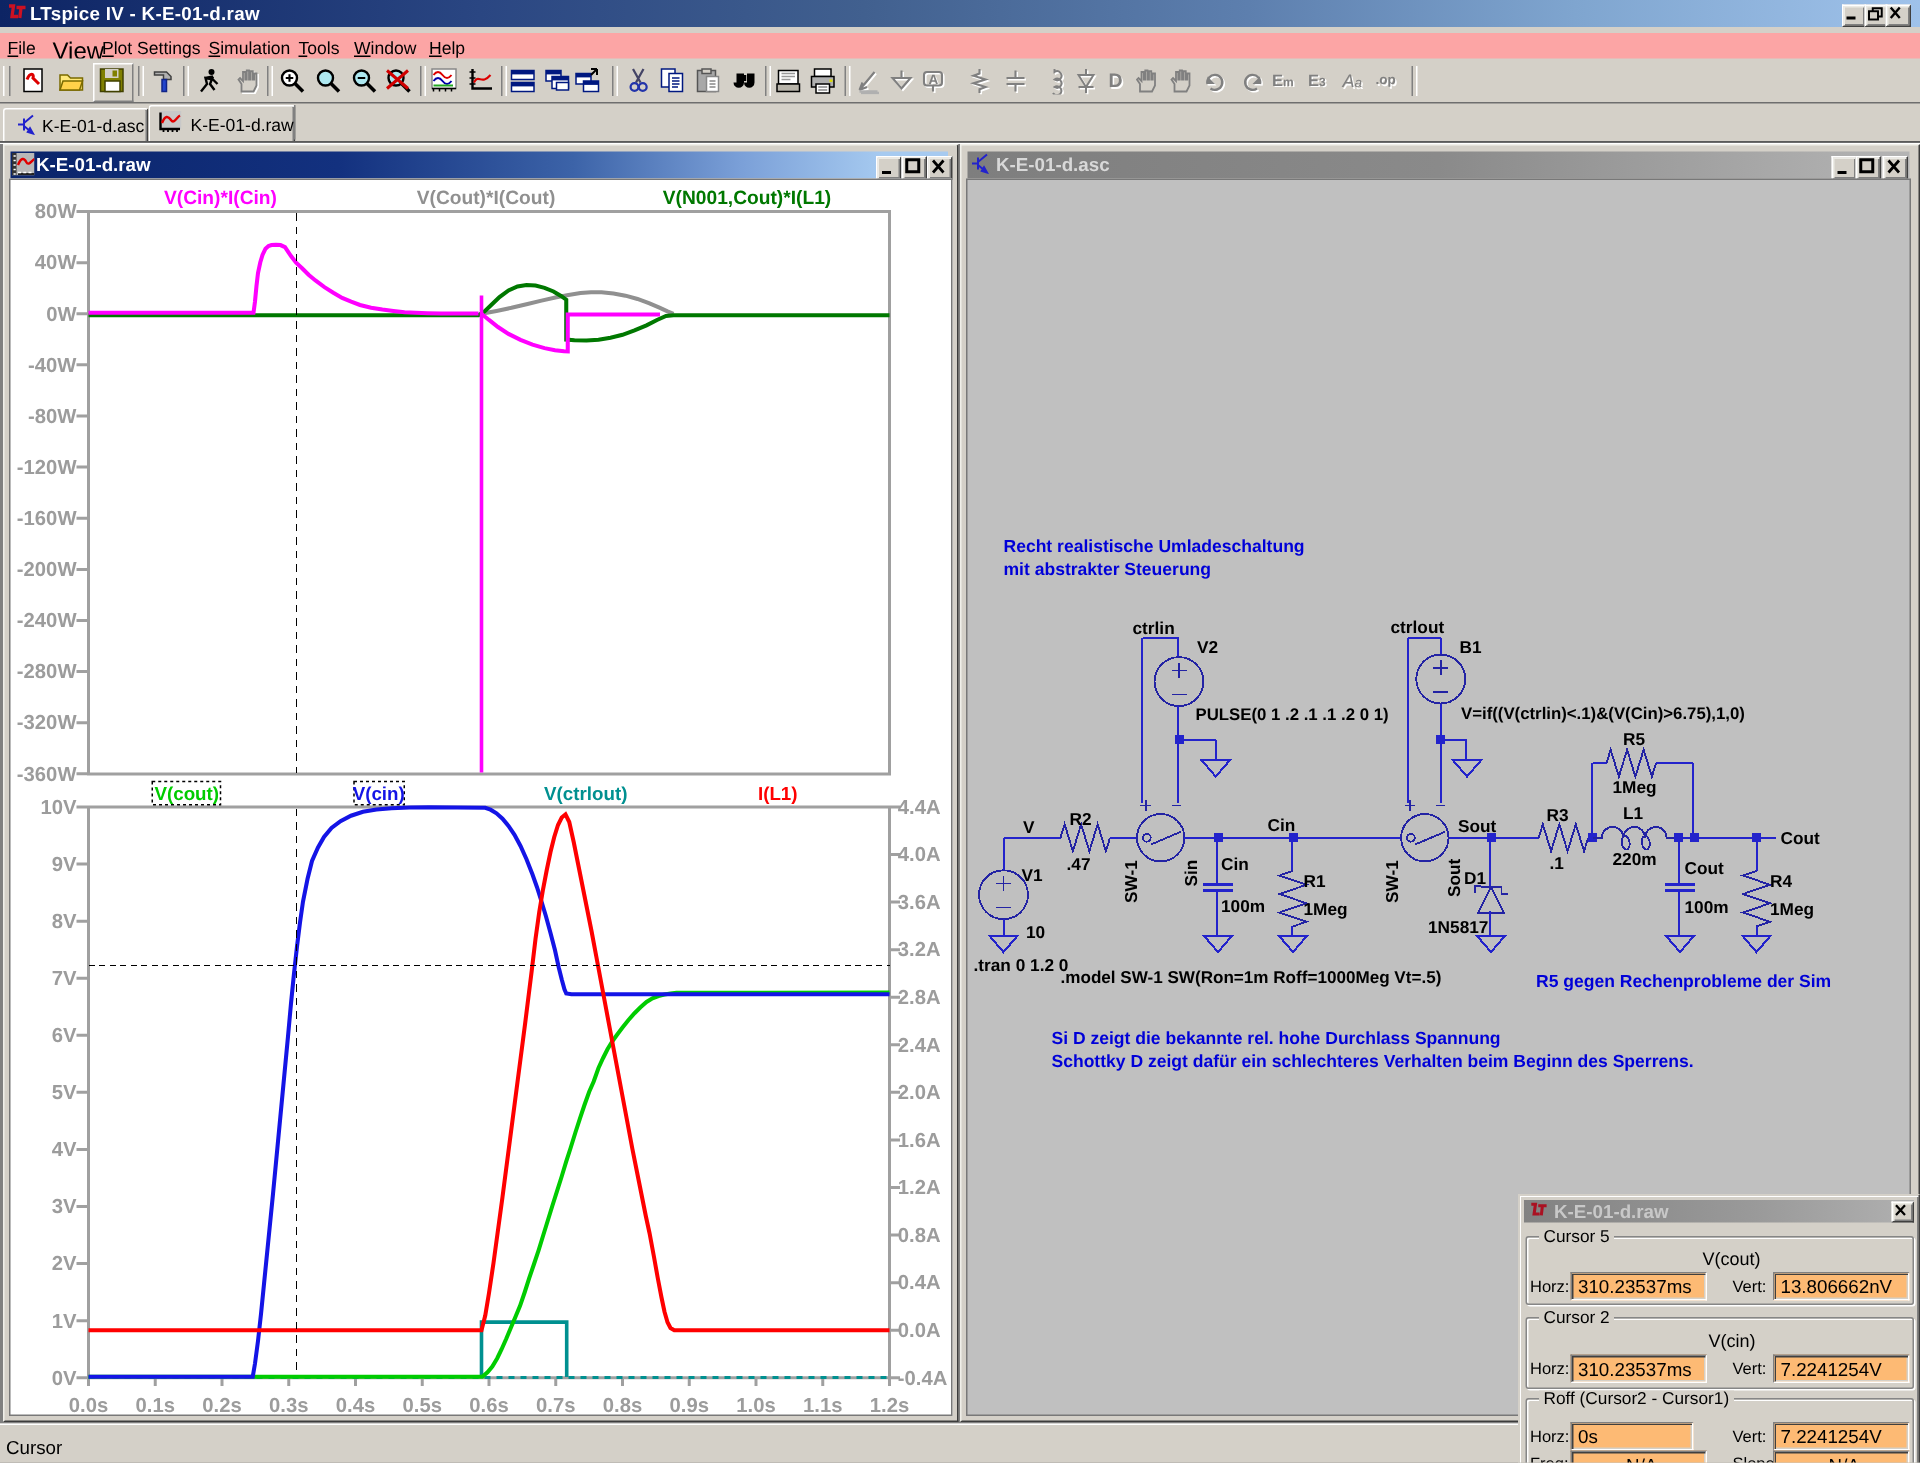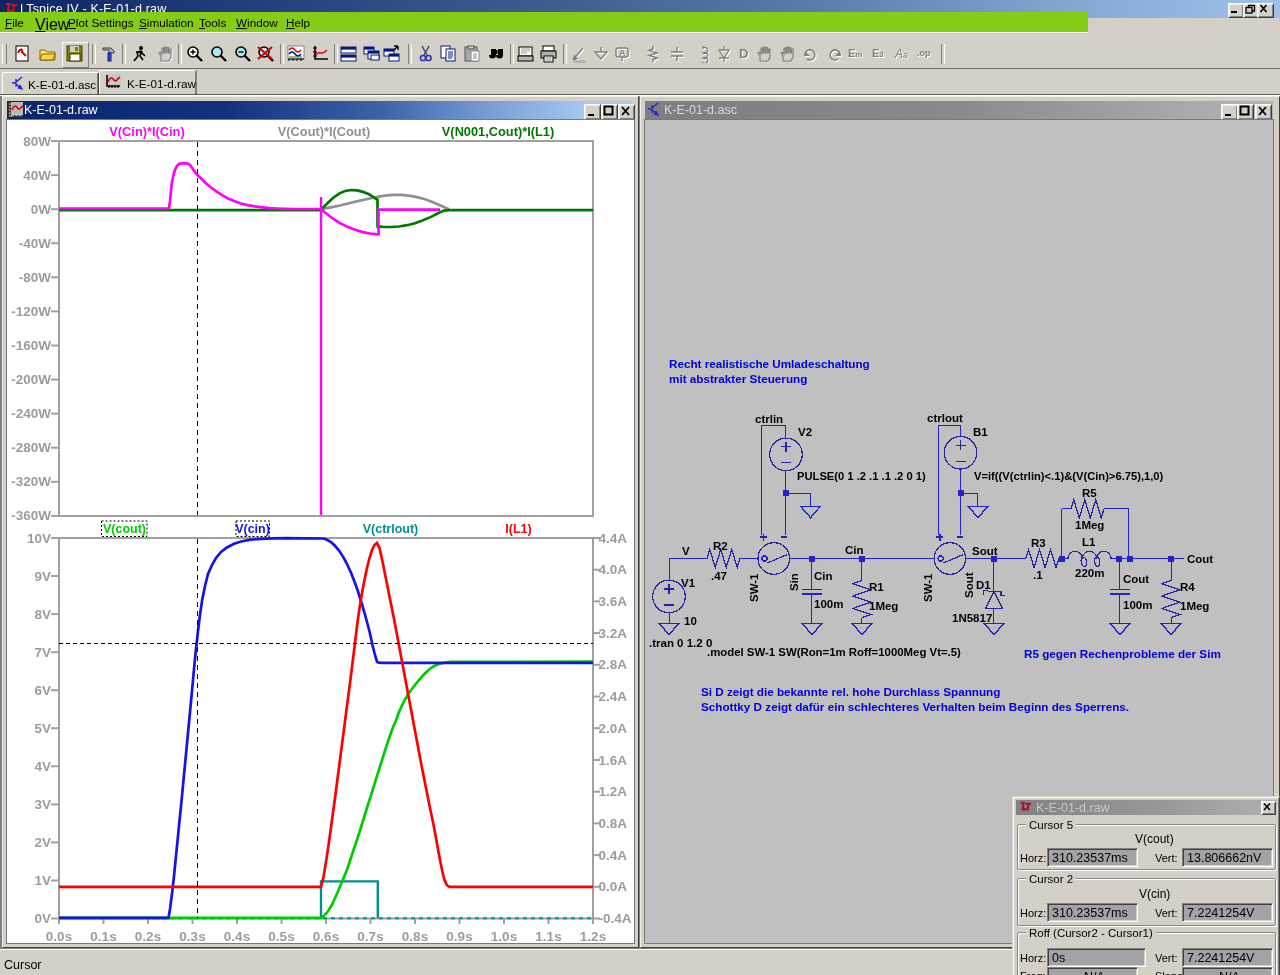--- a/index.html
+++ b/index.html
@@ -1,22 +1,22 @@
 <!DOCTYPE html>
 <html><head><meta charset="utf-8">
 <style>
 html,body{margin:0;padding:0}
 body{width:1280px;height:975px;position:relative;overflow:hidden;background:#d4d0c8;
  font-family:"Liberation Sans",sans-serif;-webkit-font-smoothing:none}
 .abs{position:absolute}
 span.abs{white-space:nowrap}
-.b{font-weight:normal}
+.b{font-weight:bold}
 svg{display:block}
 .btn3{background:#d4d0c8;border:1px solid;border-color:#fff #404040 #404040 #fff;box-shadow:inset 1px 1px 0 #ecebe5,inset -1px -1px 0 #808080}
-.inp{background:#a3a3a3;border:1px solid;border-color:#808080 #fff #fff #808080;box-shadow:inset 1px 1px 0 #404040,inset -1px -1px 0 #d4d0c8;font-size:12.5px;color:#000;padding:2px 0 0 4px;box-sizing:border-box;white-space:nowrap;overflow:hidden}
+.inp{background:#fdba74;border:1px solid;border-color:#808080 #fff #fff #808080;box-shadow:inset 1px 1px 0 #404040,inset -1px -1px 0 #d4d0c8;font-size:12.5px;color:#000;padding:2px 0 0 4px;box-sizing:border-box;white-space:nowrap;overflow:hidden}
 .grp{border:1px solid #868686;border-radius:2px;box-shadow:inset 1px 1px 0 #fff, 1px 1px 0 #fff}
 .grplab{position:absolute;top:-6px;left:8px;background:#d4d0c8;padding:0 3px;font-size:11.5px}
 .lbl{font-size:11px;color:#000}
 </style></head>
 <body>
 
 <div class="abs" style="left:0;top:0;width:1280px;height:18px;background:linear-gradient(90deg,#0d2464 0%,#2a4682 25%,#41608f 45%,#5d7fae 65%,#7fa5cf 82%,#9fc2ea 100%)">
  <svg class="abs" style="left:4px;top:2px" width="14" height="14" viewBox="0 0 14 14">
       <path d="M2 2 L5 2 L4 9 L8 9" stroke="#cc1122" stroke-width="2.2" fill="none"></path>
       <path d="M7 3 L13 3 M10 3 L9.2 10" stroke="#cc1122" stroke-width="2.2" fill="none"></path>
@@ -33,21 +33,21 @@
       <rect x="2" y="3.5" width="6" height="5.5" fill="none" stroke="#000" stroke-width="1.3"></rect>
       <path d="M4.5 3.5 v-2 h6 v5.5 h-2.5" stroke="#000" stroke-width="1.3" fill="none"></path>
     </svg>
   </div>
 <div class="abs btn3" style="left:1257px;top:3px;width:15px;height:13px">
     <svg width="12" height="10" viewBox="0 0 12 10">
       <path d="M2.5 1 L8.5 8 M8.5 1 L2.5 8" stroke="#000" stroke-width="1.6"></path>
     </svg>
   </div>
 
-<div class="abs" style="left:0;top:12px;width:1088px;height:20px;background:#84cc16;border-bottom:1px solid #fff">
+<div class="abs" style="left:0;top:22px;width:1280px;height:20px;background:#fca5a5;border-bottom:1px solid #fff">
  <span class="abs" style="left:5px;top:4px;font-size:11.7px"><u>F</u>ile</span>
  <span class="abs" style="left:35px;top:4px;font-size:16px"><u>V</u>iew</span>
  <span class="abs" style="left:68px;top:4px;font-size:11.7px"><u>P</u>lot Settings</span>
  <span class="abs" style="left:139px;top:4px;font-size:11.7px"><u>S</u>imulation</span>
  <span class="abs" style="left:199px;top:4px;font-size:11.7px"><u>T</u>ools</span>
  <span class="abs" style="left:236px;top:4px;font-size:11.7px"><u>W</u>indow</span>
  <span class="abs" style="left:286px;top:4px;font-size:11.7px"><u>H</u>elp</span>
 </div>
 
 <div id="toolbar" class="abs" style="left:0;top:39px;width:1280px;height:30px;background:#d4d0c8">
@@ -638,20 +638,20 @@
   <span class="abs" style="left:121px;top:8px;font-size:12px">V(cin)</span>
  </div>
  <span class="abs lbl" style="left:7px;top:110px">Horz:</span>
  <div class="abs inp" style="left:34px;top:106px;width:91px;height:19px">310.23537ms</div>
  <span class="abs lbl" style="left:142px;top:110px">Vert:</span>
  <div class="abs inp" style="left:169px;top:106px;width:91px;height:19px">7.2241254V</div>
  <div class="abs grp" style="left:4px;top:135px;width:257px;height:52px">
   <span class="grplab">Roff (Cursor2 - Cursor1)</span>
  </div>
  <span class="abs lbl" style="left:7px;top:155px">Horz:</span>
- <div class="abs inp" style="left:34px;top:151px;width:99px;height:19px">0s</div>
+ <div class="abs inp" style="left:34px;top:151px;width:82px;height:19px">0s</div>
  <span class="abs lbl" style="left:142px;top:155px">Vert:</span>
  <div class="abs inp" style="left:169px;top:151px;width:91px;height:19px">7.2241254V</div>
  <span class="abs lbl" style="left:7px;top:173px">Freq:</span>
  <div class="abs inp" style="left:34px;top:170px;width:91px;height:19px;text-align:center">N/A</div>
  <span class="abs lbl" style="left:142px;top:173px">Slope:</span>
  <div class="abs inp" style="left:169px;top:170px;width:91px;height:19px;text-align:center">N/A</div>
 </div>
 
 </body></html>

